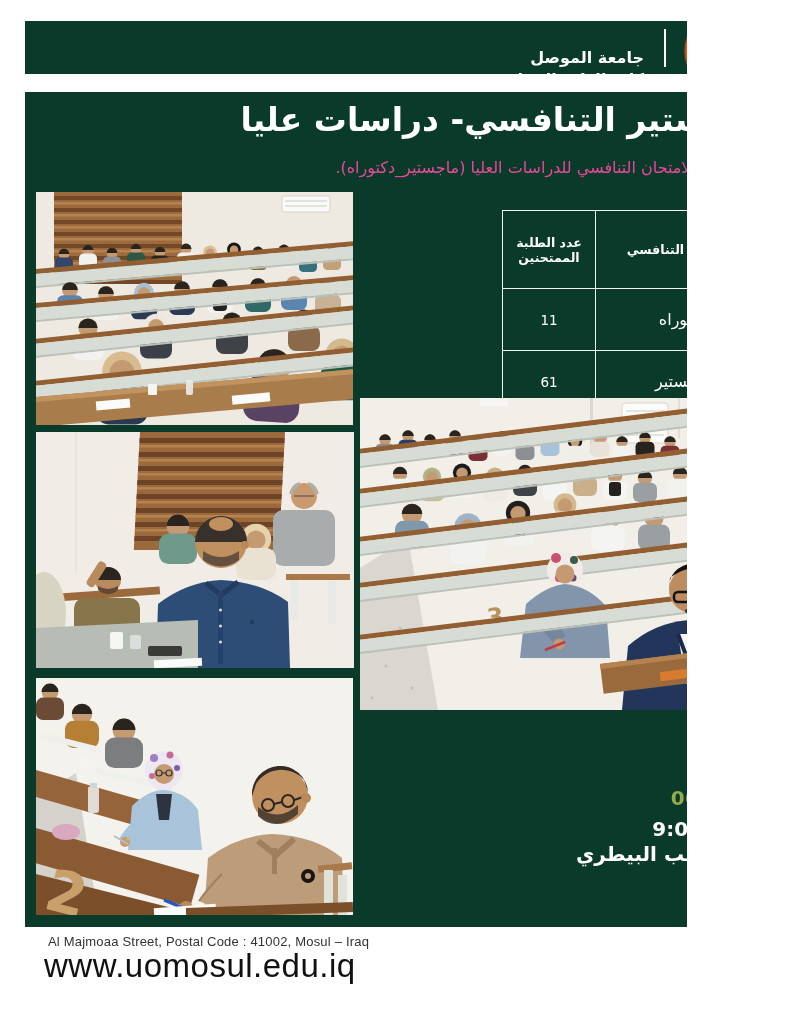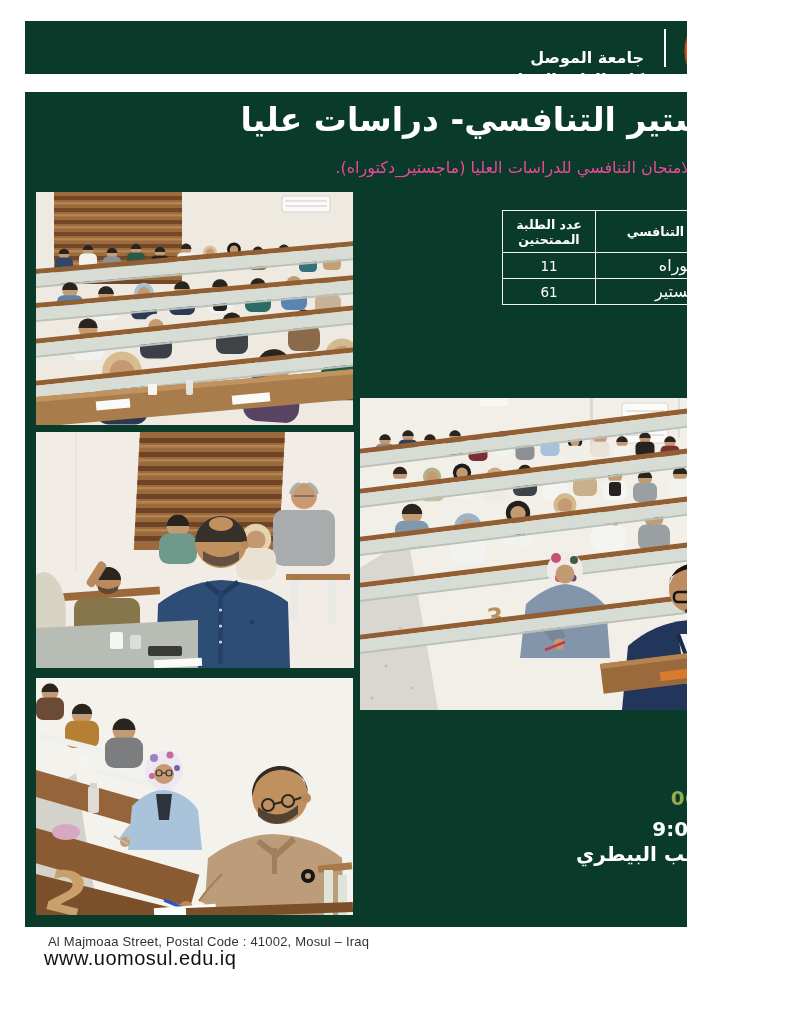--- a/index.html
+++ b/index.html
@@ -16,36 +16,36 @@
   .main{position:absolute;left:25px;top:92px;width:748px;height:835px;background:#0a3a2a;}
   .title{position:absolute;top:6px;right:8px;direction:rtl;color:#fff;font-size:33px;font-weight:700;line-height:44px;white-space:nowrap;}
   .subtitle{position:absolute;top:64px;right:8px;direction:rtl;color:#ec4899;font-size:16px;line-height:24px;white-space:nowrap;}
   .photo{position:absolute;display:block;}
   .photo1{left:11px;top:100px;width:317px;height:233px;}
   .photo2{left:11px;top:340px;width:318px;height:236px;}
   .photo3{left:11px;top:586px;width:317px;height:237px;}
   .photo4{left:335px;top:306px;width:404px;height:312px;}
   
   .stats{position:absolute;left:477px;top:118px;width:258px;border-collapse:collapse;direction:rtl;color:#fff;table-layout:fixed;}
-  .stats th,.stats td{border:1px solid rgba(255,255,255,.95);padding:0 6px;}
+  .stats th,.stats td{border:1px solid rgba(255,255,255,.95);padding:18px 6px;}
   .stats th{font-size:12.5px;font-weight:700;height:41px;}
   .stats th.exam{width:162px;}
   .stats th.cnt{width:80px;}
   .stats td{height:25px;font-size:16px;text-align:center;}
   .stats td.num{font-size:13.5px;}
   
   .schedule{position:absolute;right:7px;top:688px;text-align:right;color:#fff;font-weight:700;}
   .schedule .day{font-size:20px;line-height:24px;direction:rtl;}
   .schedule .month{font-size:20px;line-height:36px;direction:rtl;color:#94ab4f;}
   .schedule .time{font-size:20px;line-height:26px;direction:ltr;}
   .schedule .place{font-size:20px;line-height:25px;direction:rtl;}
   
   .address{position:absolute;left:48px;top:934px;font-size:13px;letter-spacing:.2px;color:#333;
            font-family:"Liberation Sans",sans-serif;}
-  .website{position:absolute;left:44px;top:947px;font-size:20px;color:#111;
+  .website{position:absolute;left:44px;top:947px;font-size:33px;color:#111;
            font-family:"Liberation Sans",sans-serif;letter-spacing:.5px;}
 </style>
 </head>
 <body>
 
 <div class="page">
 
   <div class="header-bar">
     <div class="header-text">
       <div class="l1">جامعة الموصل</div>

